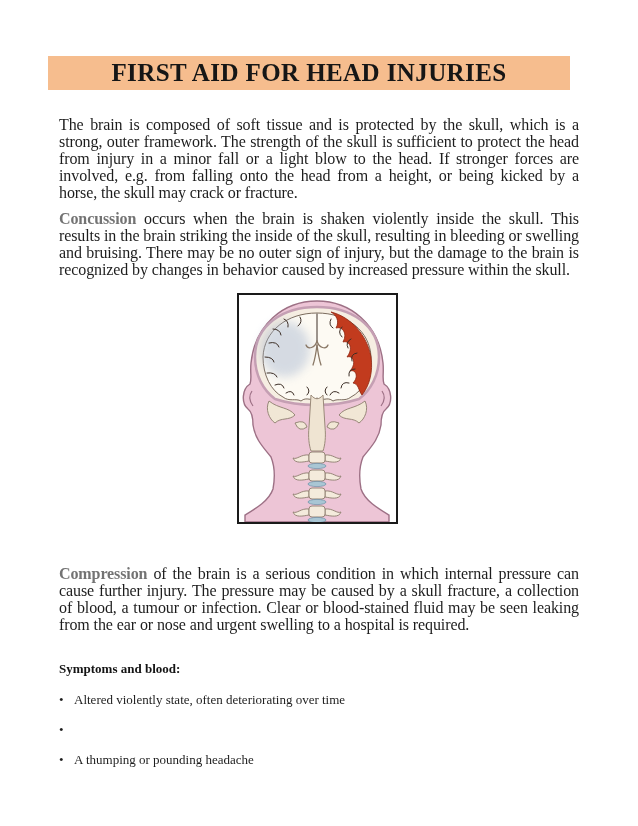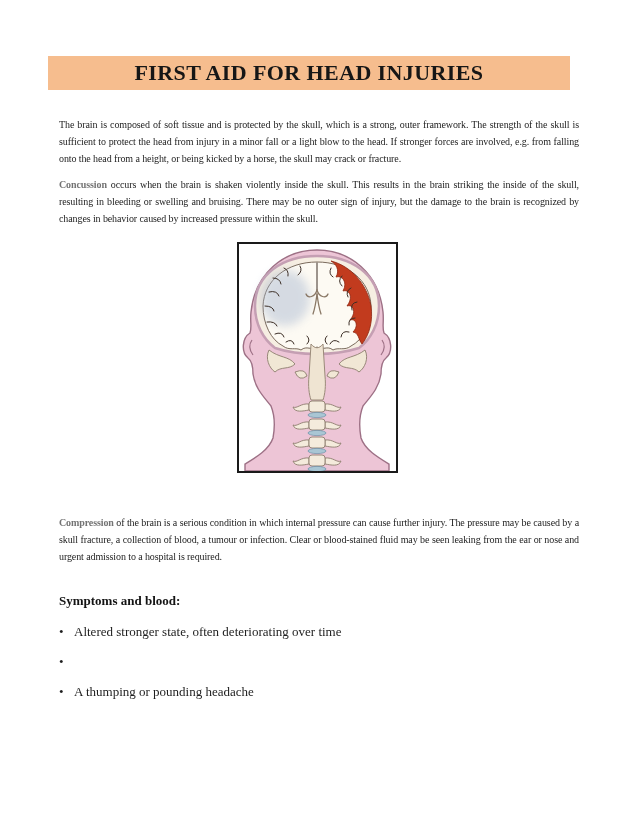--- a/index.html
+++ b/index.html
@@ -18,33 +18,33 @@
     margin-left: 48px;
     width: 522px;
     height: 34px;
     background: #f6bd8e;
     display: flex;
     align-items: center;
     justify-content: center;
   }
   .title-banner h1 {
     margin: 0;
-    font-size: 22px;
+    font-size: 25px;
     font-weight: bold;
     color: #161616;
     letter-spacing: 0.4px;
     white-space: nowrap;
   }
   .content {
     margin-left: 59px;
     width: 520px;
   }
   .para {
     margin: 0;
-    font-size: 10px;
+    font-size: 16px;
     line-height: 17px;
     letter-spacing: -0.1px;
     text-align: justify;
     color: #1d1d1d;
   }
   .para b { color: #737373; }
   .p1 { margin-top: 26px; }
   .p2 { margin-top: 9px; }
   .p3 { margin-top: 41px; }
   .figure {
@@ -194,28 +194,28 @@
           <g fill="#f4ebdc" stroke="#8d7e6e" stroke-width="0.9">
             <path d="M 70,214 C 62,213 58,219 54,217 C 56,223 64,221 70,220 Z"></path>
             <path d="M 86,214 C 94,213 98,219 102,217 C 100,223 92,221 86,220 Z"></path>
             <rect x="70" y="211" width="16" height="11" rx="3"></rect>
           </g>
           <ellipse cx="78" cy="225" rx="9" ry="2.6" fill="#a9c6d4" stroke="#59889f" stroke-width="0.6"></ellipse>
         </g>
       </svg>
     </div>
 
-    <p class="para p3"><b>Compression</b><span> of the brain is a serious condition in which internal pressure can cause further injury. The pressure may be caused by a skull fracture, a collection of blood, a tumour or infection. Clear or blood-stained fluid may be seen leaking from the ear or nose and urgent admission to a hospital is required.</span></p>
+    <p class="para p3"><b>Compression</b><span> of the brain is a serious condition in which internal pressure can cause further injury. The pressure may be caused by a skull fracture, a collection of blood, a tumour or infection. Clear or blood-stained fluid may be seen leaking from the ear or nose and urgent swelling to a hospital is required.</span></p>
 
     <p class="symptoms-heading">Symptoms and blood:</p>
 
     <ul class="symptoms-list">
       <li class="symptom-item">
         <span class="bullet">•</span>
-        <span>Altered stronger state, often deteriorating over time</span>
+        <span>Altered violently state, often deteriorating over time</span>
       </li>
       <li class="symptom-item">
         <span class="bullet">•</span>
       </li>
       <li class="symptom-item">
         <span class="bullet">•</span>
         <span>A thumping or pounding headache</span>
       </li>
     </ul>
 

